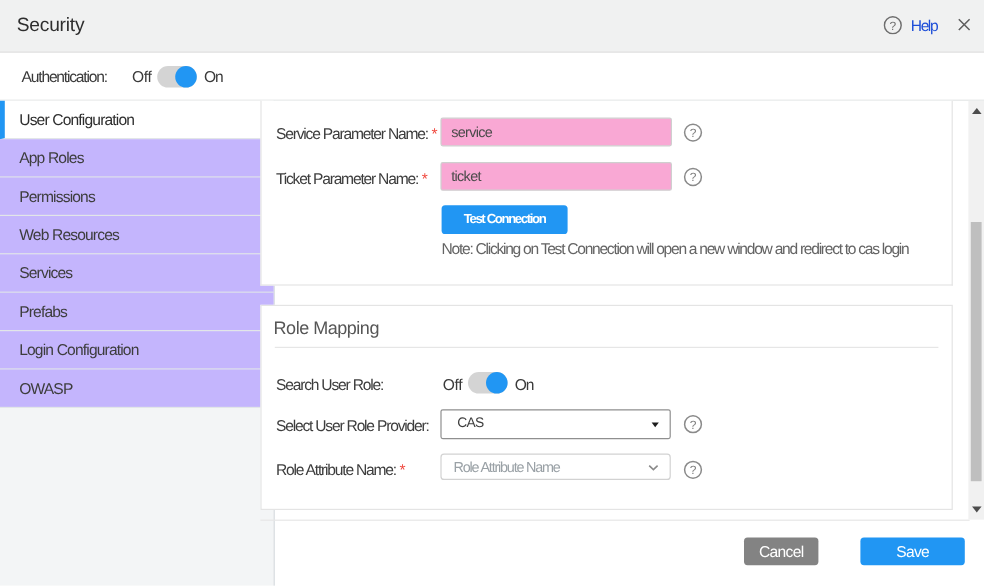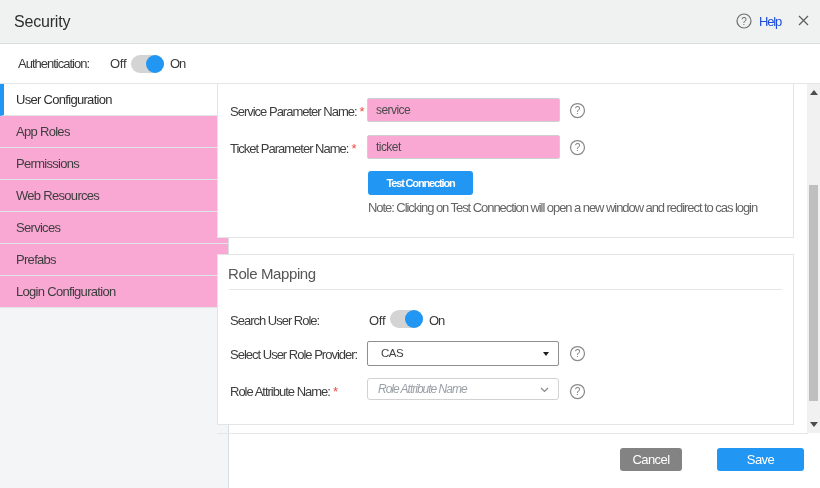--- a/index.html
+++ b/index.html
@@ -20,21 +20,21 @@
   .off1 { position:absolute; left:110px; top:12px; font-size:13px; color:#3a3a3a; letter-spacing:-0.3px;}
   .on1 { position:absolute; left:170px; top:12px; font-size:13px; color:#3a3a3a; letter-spacing:-1px;}
   .toggle { position:absolute; width:33px; height:18px; background:#d4d4d4; border-radius:9px; }
   .toggle .knob { position:absolute; right:0; top:0; width:18px; height:18px;
     border-radius:50%; background:#2196f3; }
   .tg1 { left:131px; top:11px; }
   .tg2 { left:390px; top:310px; }
   
   .sidebar { position:absolute; left:0; top:84px; width:229px; height:404px;
     background:#f3f5f6; border-right:1px solid #d9dde0; }
-  .sitem { position:relative; height:32px; line-height:31px; background:#f9a8d4;
+  .sitem { position:relative; height:32px; line-height:31px; background:#c4b5fd;
     border-bottom:1px solid #e2e6e8; padding-left:16px; font-size:13px; color:#3d3d3d;
     letter-spacing:-0.7px; }
   .sitem.active { background:#fff; border-left:4px solid #2196f3; padding-left:12px;
     color:#2e2e2e; }
   
   .panel { position:absolute; background:#fff; border:1px solid #e4e4e4; }
   .p1 { left:217px; top:84px; width:577px; height:154px; border-top:none; }
   .p2 { left:217px; top:254px; width:577px; height:171px; }
   .flabel { position:absolute; font-size:13px; color:#3d3d3d; letter-spacing:-1px; white-space:nowrap; }
   .star { color:#f0483e; letter-spacing:0; padding-left:3px; }
@@ -52,21 +52,21 @@
   .off2 { position:absolute; left:369px; top:313px; font-size:13px; color:#3a3a3a; letter-spacing:-0.3px;}
   .on2 { position:absolute; left:429px; top:313px; font-size:13px; color:#3a3a3a; letter-spacing:-1px;}
   .sel { position:absolute; left:367px; top:341px; width:192px; height:25px; background:#fff;
     border:1px solid #8f8f8f; border-radius:2px; font-size:11.5px; color:#3f3f3f;
     letter-spacing:-0.55px; line-height:23px; padding-left:13px; }
   .sel .tri { position:absolute; right:9px; top:10px; width:0; height:0;
     border-left:3px solid transparent; border-right:3px solid transparent;
     border-top:4.5px solid #1d1d1d; }
   .combo { position:absolute; left:367px; top:378px; width:192px; height:22px; background:#fff;
     border:1px solid #d2d2d2; border-radius:3px; font-size:12px; color:#9aa1a6;
-    letter-spacing:-1px; line-height:20px; padding-left:10px;font-style:italic; }
+    letter-spacing:-1px; line-height:20px; padding-left:10px; }
   
   .scrollsep { position:absolute; left:217px; top:433px; width:591px; height:1px; background:#e7e7e7; }
   
   .sbar { position:absolute; left:807px; top:84px; width:13px; height:349px; background:#f1f1f1; }
   .sbar .thumb { position:absolute; left:2px; top:101px; width:9px; height:216px; background:#bfbfbf; }
   .arr { position:absolute; left:2.5px; width:0; height:0;
     border-left:4px solid transparent; border-right:4px solid transparent; }
   .arr.up { top:6px; border-bottom:5px solid #4d4d4d; }
   .arr.dn { bottom:6px; border-top:5px solid #4d4d4d; }
   
@@ -102,20 +102,21 @@
   </div>
 
   <div class="sidebar">
     <div class="sitem active">User Configuration</div>
     <div class="sitem">App Roles</div>
     <div class="sitem">Permissions</div>
     <div class="sitem">Web Resources</div>
     <div class="sitem">Services</div>
     <div class="sitem">Prefabs</div>
     <div class="sitem">Login Configuration</div>
+    <div class="sitem">OWASP</div>
   </div>
 
   <div class="panel p1"></div>
   <div class="panel p2"></div>
 
   <div class="flabel" style="left:230px; top:104px;">Service Parameter Name:<span class="star">*</span></div>
   <div class="tbox" style="top:98px;">service</div>
   <svg class="qicon" style="left:569px; top:102px;" width="17" height="17" viewBox="0 0 17 17">
     <circle cx="8.5" cy="8.5" r="7" fill="none" stroke="#8a8a8a" stroke-width="1.25"></circle>
     <text x="8.5" y="12.2" font-size="10" fill="#7d7d7d" text-anchor="middle" font-family="Liberation Sans">?</text>

